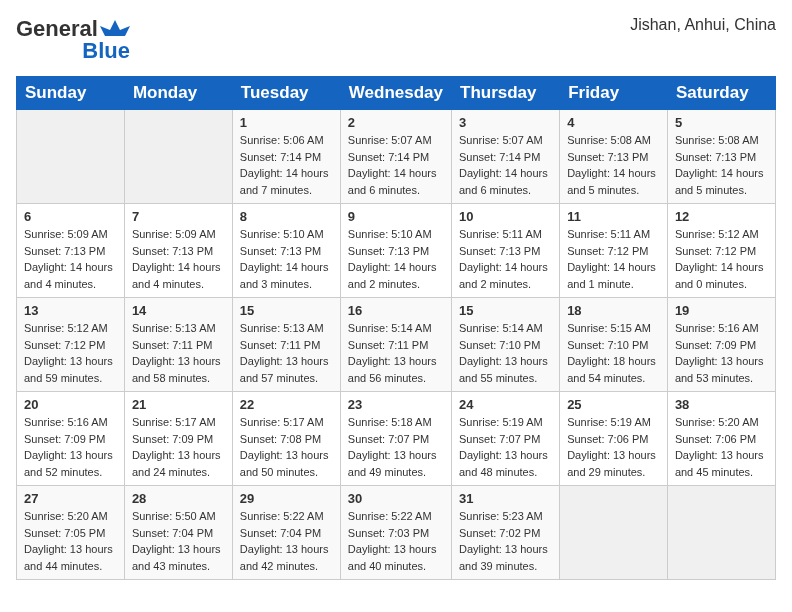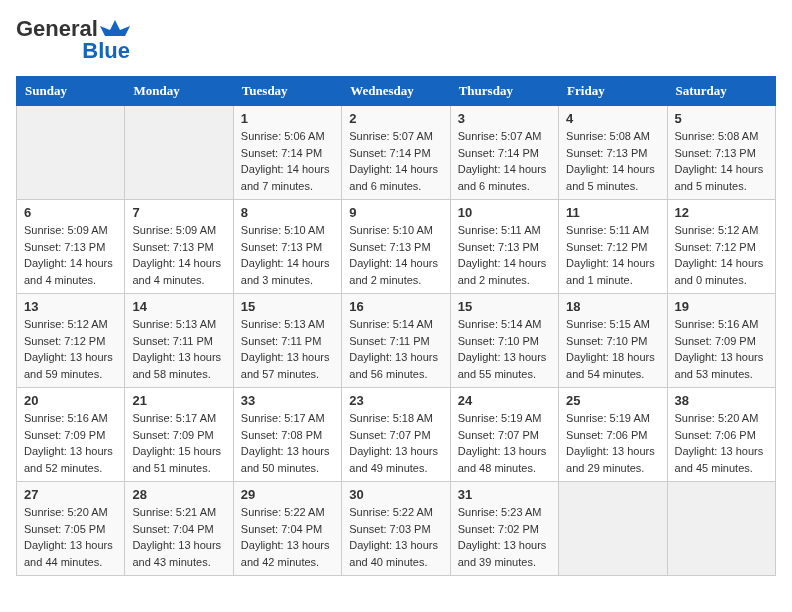--- a/index.html
+++ b/index.html
@@ -36,24 +36,23 @@
     table {
       width: 100%;
       border-collapse: collapse;
       border: 1px solid #ccc;
     }
     thead tr th {
       background-color: #1565c0;
       color: #fff;
       text-align: left;
       padding: 6px 8px;
-      font-size: 13px;
+      font-size: 17px;
       font-weight: bold;
       border: 1px solid #1565c0;
-      font-family: Liberation Serif, serif;
     }
     tbody tr td {
       vertical-align: top;
       border: 1px solid #ccc;
       padding: 5px 7px;
       width: 14.28%;
       min-height: 90px;
       font-size: 11px;
       color: #333;
       background: #fff;
@@ -88,20 +87,21 @@
       <div style="display:flex; align-items:center;">
         <span class="logo-general" style="font-size:22px; font-weight:bold; color:#333;">General</span>
         <svg width="30" height="22" viewBox="0 0 30 22" style="margin-left:2px;">
           <polygon points="5,18 25,18 30,8 20,12 15,2 10,12 0,8" fill="#1565c0"></polygon>
         </svg>
       </div>
       <div style="font-size:22px; font-weight:bold; color:#1565c0; margin-top:-4px;text-align:right;">Blue</div>
     </div>
   </div>
   <div class="title-block">
+    <div class="title-location">Jishan, Anhui, China</div>
   </div>
 </div>
 
 <table>
   <thead>
     <tr>
       <th>Sunday</th>
       <th>Monday</th>
       <th>Tuesday</th>
       <th>Wednesday</th>
@@ -278,25 +278,25 @@
           <div>Sunrise: 5:16 AM</div>
           <div>Sunset: 7:09 PM</div>
           <div>Daylight: 13 hours and 52 minutes.</div>
         </div>
       </td>
         <td>
         <span class="day-number">21</span>
         <div class="day-cell-content">
           <div>Sunrise: 5:17 AM</div>
           <div>Sunset: 7:09 PM</div>
-          <div>Daylight: 15 hours and 51 minutes.</div>
-        </div>
-      </td>
-        <td>
-        <span class="day-number">33</span>
+          <div>Daylight: 13 hours and 24 minutes.</div>
+        </div>
+      </td>
+        <td>
+        <span class="day-number">22</span>
         <div class="day-cell-content">
           <div>Sunrise: 5:17 AM</div>
           <div>Sunset: 7:08 PM</div>
           <div>Daylight: 13 hours and 50 minutes.</div>
         </div>
       </td>
         <td>
         <span class="day-number">23</span>
         <div class="day-cell-content">
           <div>Sunrise: 5:18 AM</div>
@@ -334,21 +334,21 @@
         <span class="day-number">27</span>
         <div class="day-cell-content">
           <div>Sunrise: 5:20 AM</div>
           <div>Sunset: 7:05 PM</div>
           <div>Daylight: 13 hours and 44 minutes.</div>
         </div>
       </td>
         <td>
         <span class="day-number">28</span>
         <div class="day-cell-content">
-          <div>Sunrise: 5:21 AM</div>
+          <div>Sunrise: 5:50 AM</div>
           <div>Sunset: 7:04 PM</div>
           <div>Daylight: 13 hours and 43 minutes.</div>
         </div>
       </td>
         <td>
         <span class="day-number">29</span>
         <div class="day-cell-content">
           <div>Sunrise: 5:22 AM</div>
           <div>Sunset: 7:04 PM</div>
           <div>Daylight: 13 hours and 42 minutes.</div>

